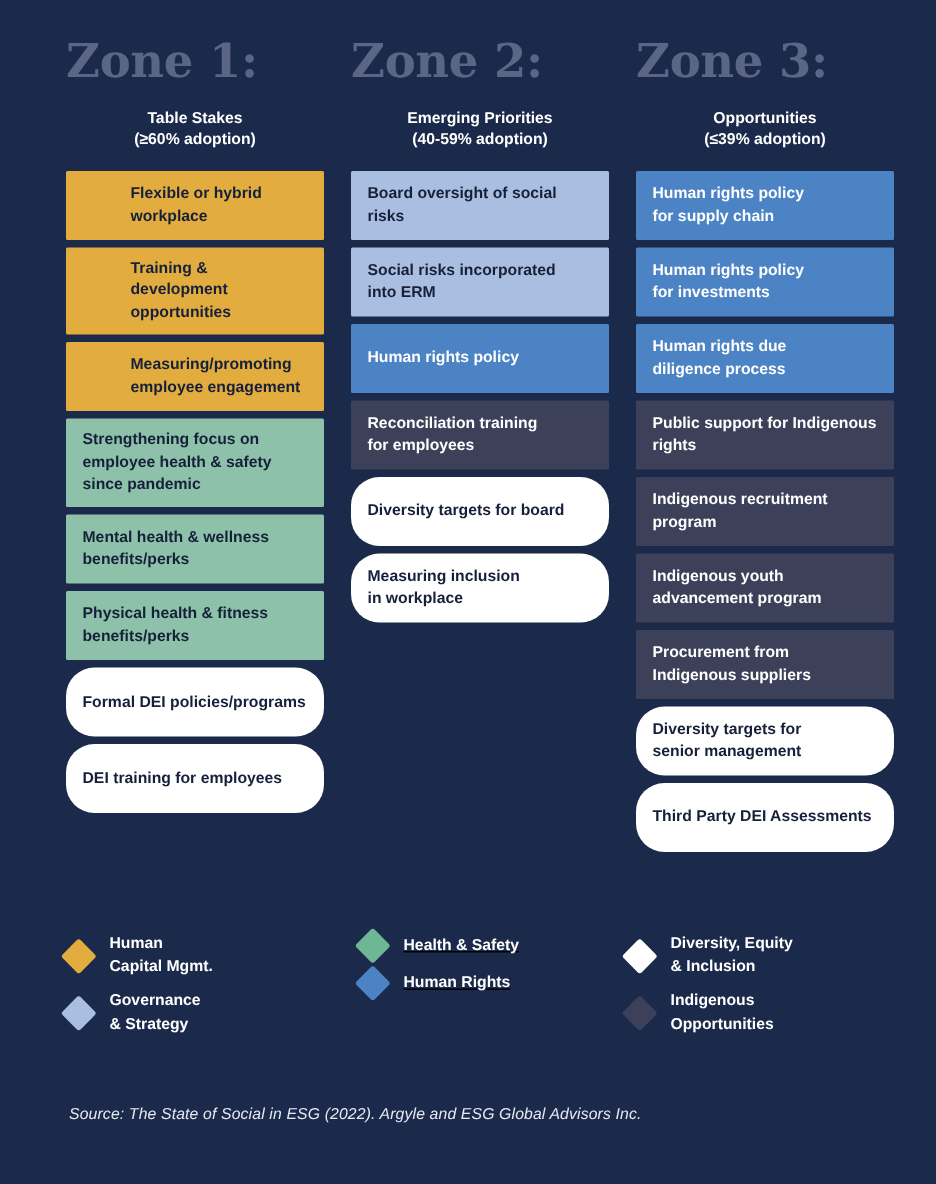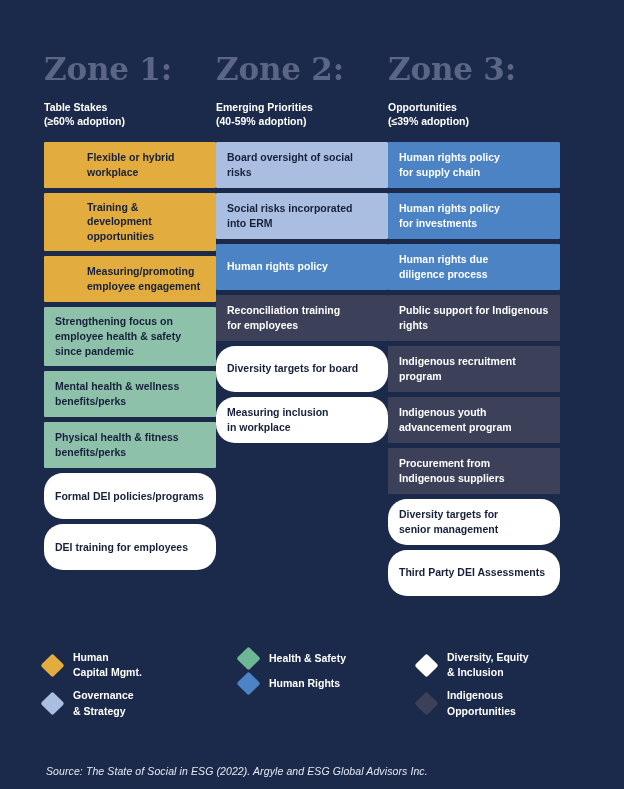--- a/index.html
+++ b/index.html
@@ -16,22 +16,22 @@
   .canvas {
     position: relative;
     width: 624px;
     height: 789px;
     background: #1B2A4A;
     box-sizing: border-box;
   }
   .columns {
     display: flex;
     padding: 26px 40px 0 44px;
+    gap: 18px;
     box-sizing: border-box;
-    margin-top: 28px;
   }
   .column {
     width: 172px;
     flex: 0 0 172px;
     display: flex;
     flex-direction: column;
   }
   .zone-title {
     font-family: "DejaVu Serif", "Liberation Serif", serif;
     font-weight: bold;
@@ -41,20 +41,21 @@
     letter-spacing: -0.2px;
     margin: 0 0 14px 0;
     white-space: nowrap;
   }
   .zone-sub {
     color: #FFFFFF;
     font-size: 10.5px;
     font-weight: bold;
     line-height: 1.38;
     margin: 0 0 13px 0;
+    text-align: center;
   }
   .zone-sub .line2 { display: block; }
   .cards {
     display: flex;
     flex-direction: column;
     gap: 5px;
   }
   .card {
     box-sizing: border-box;
     min-height: 46px;
@@ -80,21 +81,21 @@
     top: 622px;
     width: 540px;
     display: flex;
   }
   .legend-col {
     display: flex;
     flex-direction: column;
     gap: 8px;
   }
   .legend-col.col-a { width: 196px; }
-  .legend-col.col-b { width: 178px; }
+  .legend-col.col-b { width: 178px; text-decoration: underline; }
   .legend-col.col-c { width: 166px; }
   .legend-item {
     display: flex;
     align-items: center;
     gap: 12px;
   }
   .diamond {
     width: 17px;
     height: 17px;
     flex: 0 0 17px;

